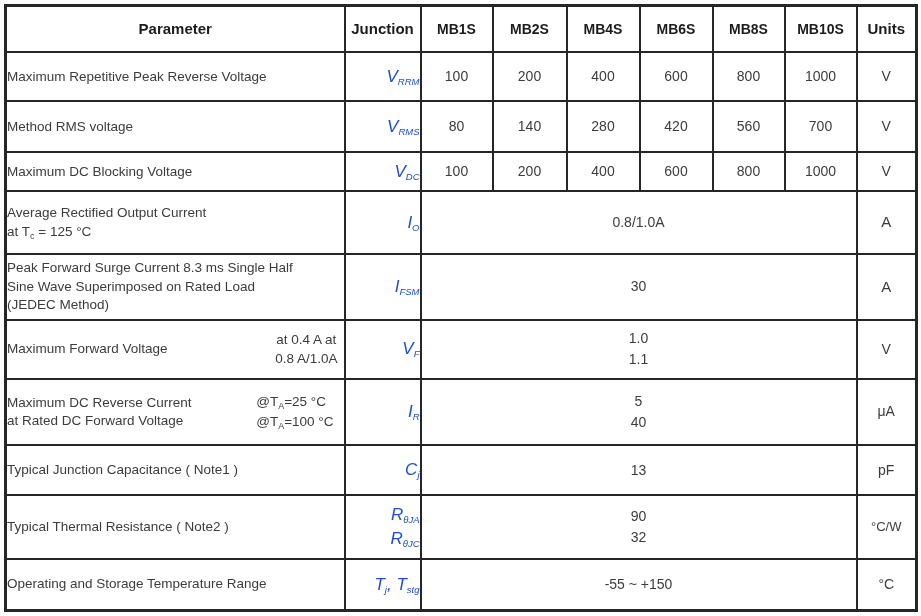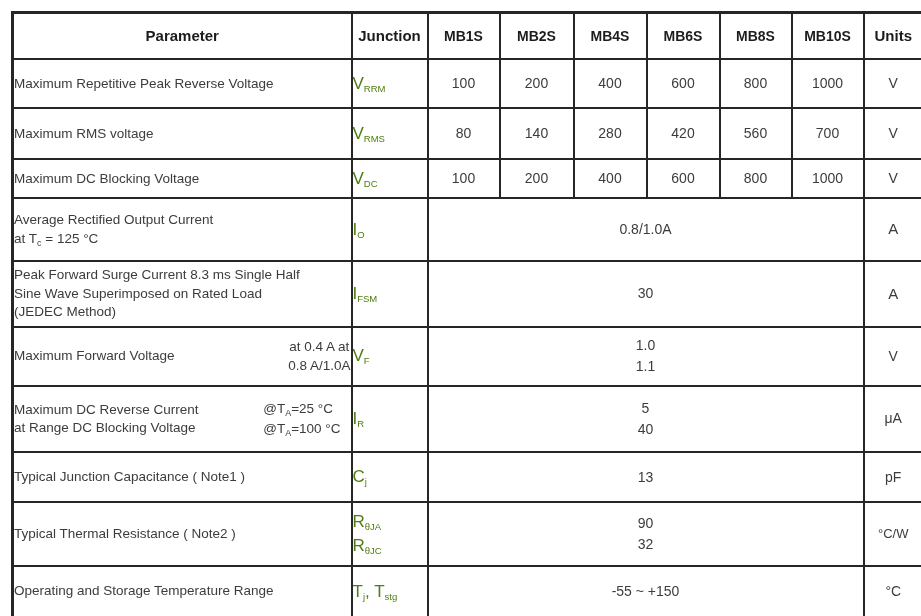--- a/index.html
+++ b/index.html
@@ -6,21 +6,21 @@
     margin: 0;
     padding: 0;
     background: #ffffff;
     font-family: "Liberation Sans", "DejaVu Sans", sans-serif;
   }
   .sheet {
     width: 921px;
     height: 616px;
     background: #ffffff;
     box-sizing: border-box;
-    padding: 11px;
+    padding: 4px;
   }
   table.spec {
     border-collapse: collapse;
     table-layout: fixed;
     width: 913px;
     height: 608px;
     border: 3px solid #262626;
     background: #ffffff;
   }
   table.spec td, table.spec th {
@@ -49,26 +49,27 @@
     justify-content: space-between;
     align-items: center;
   }
   .cond {
     font-size: 13.5px;
     color: #3c3c3c;
     margin-right: 6px;
     text-align: left;
     line-height: 1.45;
   }
-  .cond.centered { text-align: center; margin-right: 0; }
+  .cond.centered { text-align: center; margin-right: 6px; }
   td.sym {
-    text-align: left;
+    text-align: right;
     font-size: 17px;
-    color: #4d7c0f;
+    color: #1d4ed8;
     line-height: 1.4;
+    font-style: italic;
   }
   td.sym sub, td.param sub, .cond sub {
     font-size: 9.5px;
     vertical-align: -3px;
     line-height: 0;
   }
   td.param sub, .cond sub { font-size: 9px; }
   td.val, td.unit {
     text-align: center;
     font-size: 14px;
@@ -113,21 +114,21 @@
       <td class="val">100</td>
       <td class="val">200</td>
       <td class="val">400</td>
       <td class="val">600</td>
       <td class="val">800</td>
       <td class="val">1000</td>
       <td class="unit">V</td>
     </tr>
 
     <tr style="height:50px">
-      <td class="param">Maximum RMS voltage</td>
+      <td class="param">Method RMS voltage</td>
       <td class="sym"><span>V</span><sub>RMS</sub></td>
       <td class="val">80</td>
       <td class="val">140</td>
       <td class="val">280</td>
       <td class="val">420</td>
       <td class="val">560</td>
       <td class="val">700</td>
       <td class="unit">V</td>
     </tr>
 
@@ -180,21 +181,21 @@
         <div>1.1</div>
       </td>
       <td class="unit">V</td>
     </tr>
 
     <tr style="height:65px">
       <td class="param">
         <div class="flexwrap">
           <span>
             <span style="display:block">Maximum DC Reverse Current</span>
-            <span style="display:block">at Range DC Blocking Voltage</span>
+            <span style="display:block">at Rated DC Forward Voltage</span>
           </span>
           <span class="cond" style="margin-right:10px">
             <span style="display:block"><span>@T</span><sub>A</sub><span>=25 °C</span></span>
             <span style="display:block"><span>@T</span><sub>A</sub><span>=100 °C</span></span>
           </span>
         </div>
       </td>
       <td class="sym"><span>I</span><sub>R</sub></td>
       <td class="val" colspan="6">
         <div>5</div>

